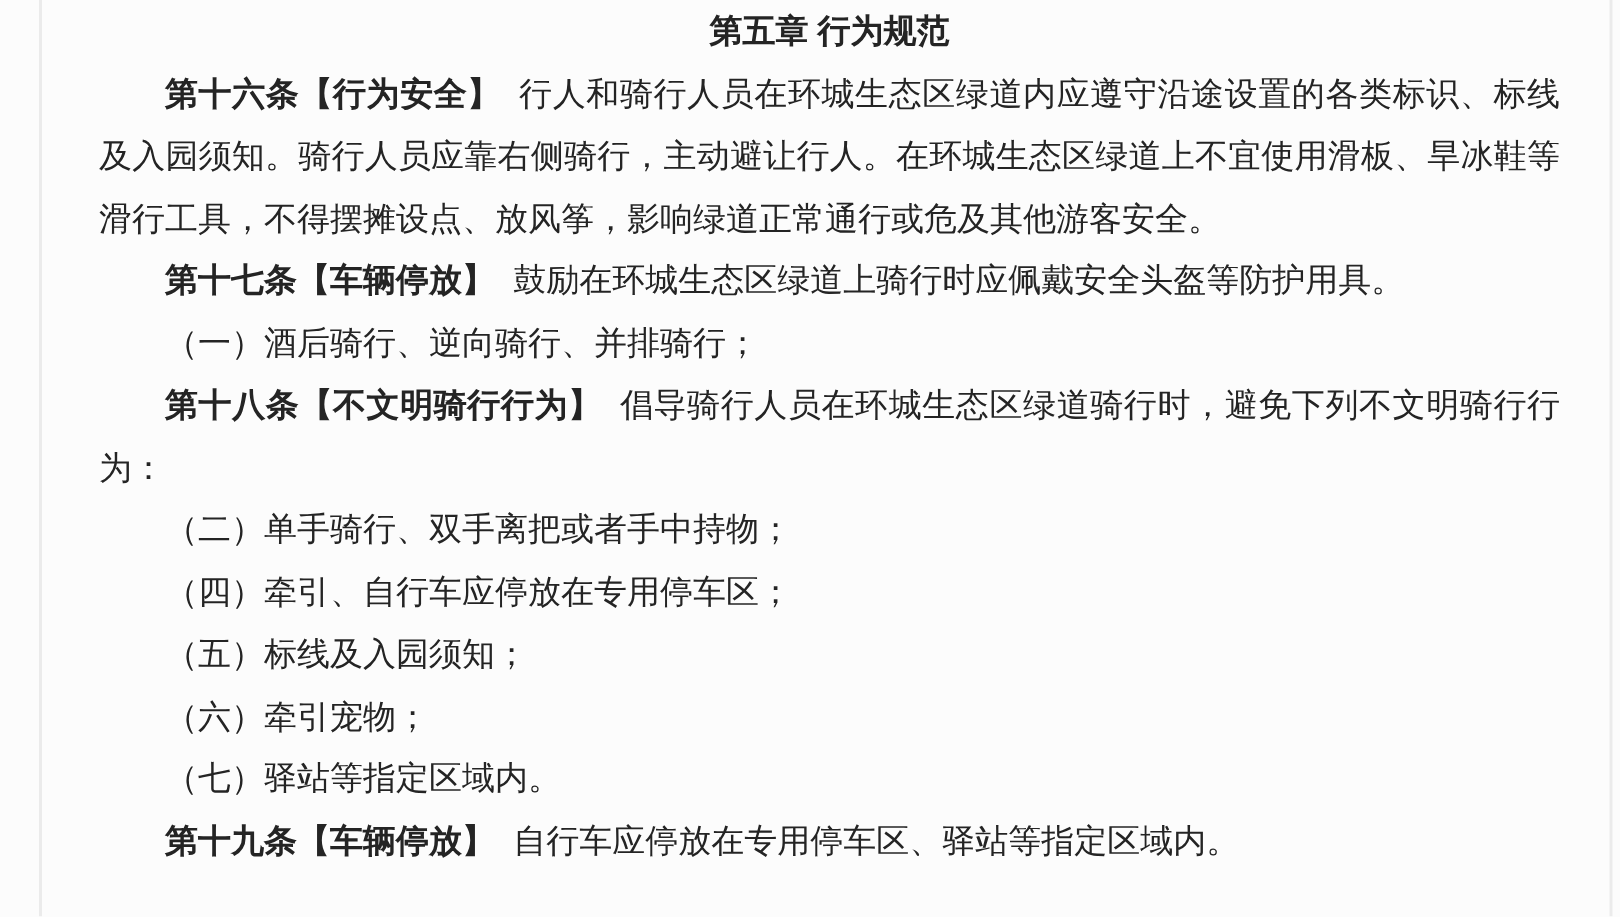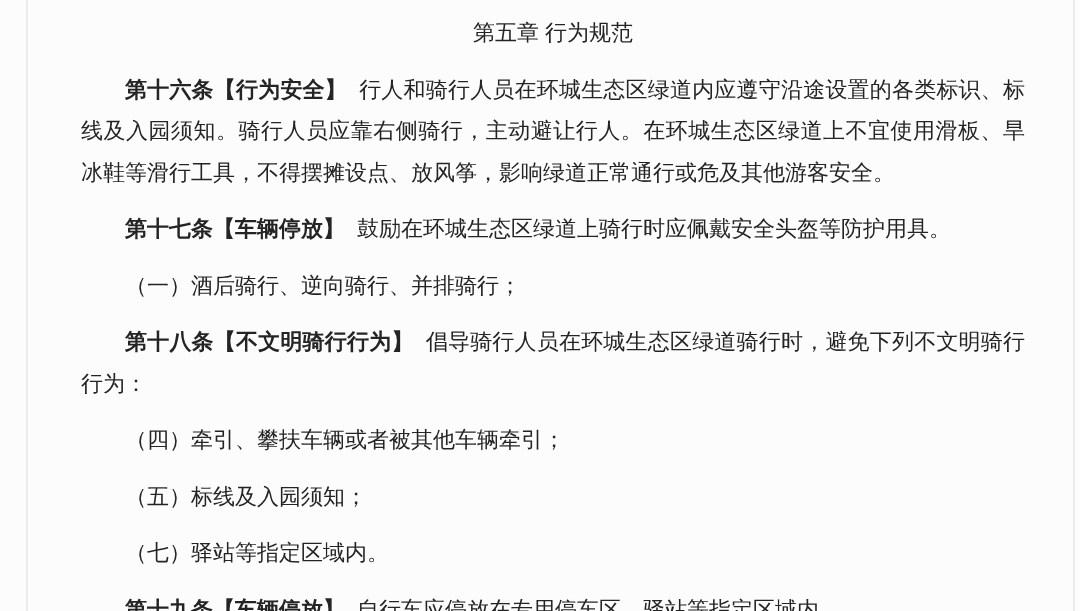--- a/index.html
+++ b/index.html
@@ -27,27 +27,27 @@
     padding: 0 33px 0 38px;
     background: #fcfcfc;
   }
   .doc {
     font-size: 22px;
     line-height: 41.5px;
     text-align: justify;
     text-justify: inter-ideograph;
   }
   .chapter-title {
-    margin: 12px;
+    margin: 0;
     text-align: center;
     text-indent: 0;
-    font-weight: 400;
+    font-weight: 700;
   }
   p.para {
-    margin: 15px;
+    margin: 0;
     text-indent: 2em;
   }
   .article-heading {
     font-weight: 700;
   }
   .article-body {
     margin-left: 0.55em;
   }
 </style>
 </head>
@@ -58,20 +58,22 @@
 
     <p class="chapter-title">第五章 行为规范</p>
 
     <p class="para"><b class="article-heading">第十六条【行为安全】</b><span class="article-body">行人和骑行人员在环城生态区绿道内应遵守沿途设置的各类标识、标线及入园须知。骑行人员应靠右侧骑行，主动避让行人。在环城生态区绿道上不宜使用滑板、旱冰鞋等滑行工具，不得摆摊设点、放风筝，影响绿道正常通行或危及其他游客安全。</span></p>
 
     <p class="para"><b class="article-heading">第十七条【车辆停放】</b><span class="article-body">鼓励在环城生态区绿道上骑行时应佩戴安全头盔等防护用具。</span></p>
 
     <p class="para">（一）酒后骑行、逆向骑行、并排骑行；</p>
 
     <p class="para"><b class="article-heading">第十八条【不文明骑行行为】</b><span class="article-body">倡导骑行人员在环城生态区绿道骑行时，避免下列不文明骑行行为：</span></p>
-    <p class="para">（四）牵引、攀扶车辆或者被其他车辆牵引；</p>
+    <p class="para">（二）单手骑行、双手离把或者手中持物；</p>
+    <p class="para">（四）牵引、自行车应停放在专用停车区；</p>
     <p class="para">（五）标线及入园须知；</p>
+    <p class="para">（六）牵引宠物；</p>
     <p class="para">（七）驿站等指定区域内。</p>
 
     <p class="para"><b class="article-heading">第十九条【车辆停放】</b><span class="article-body">自行车应停放在专用停车区、驿站等指定区域内。</span></p>
 
   </div>
 </div>
 
 </body></html>

